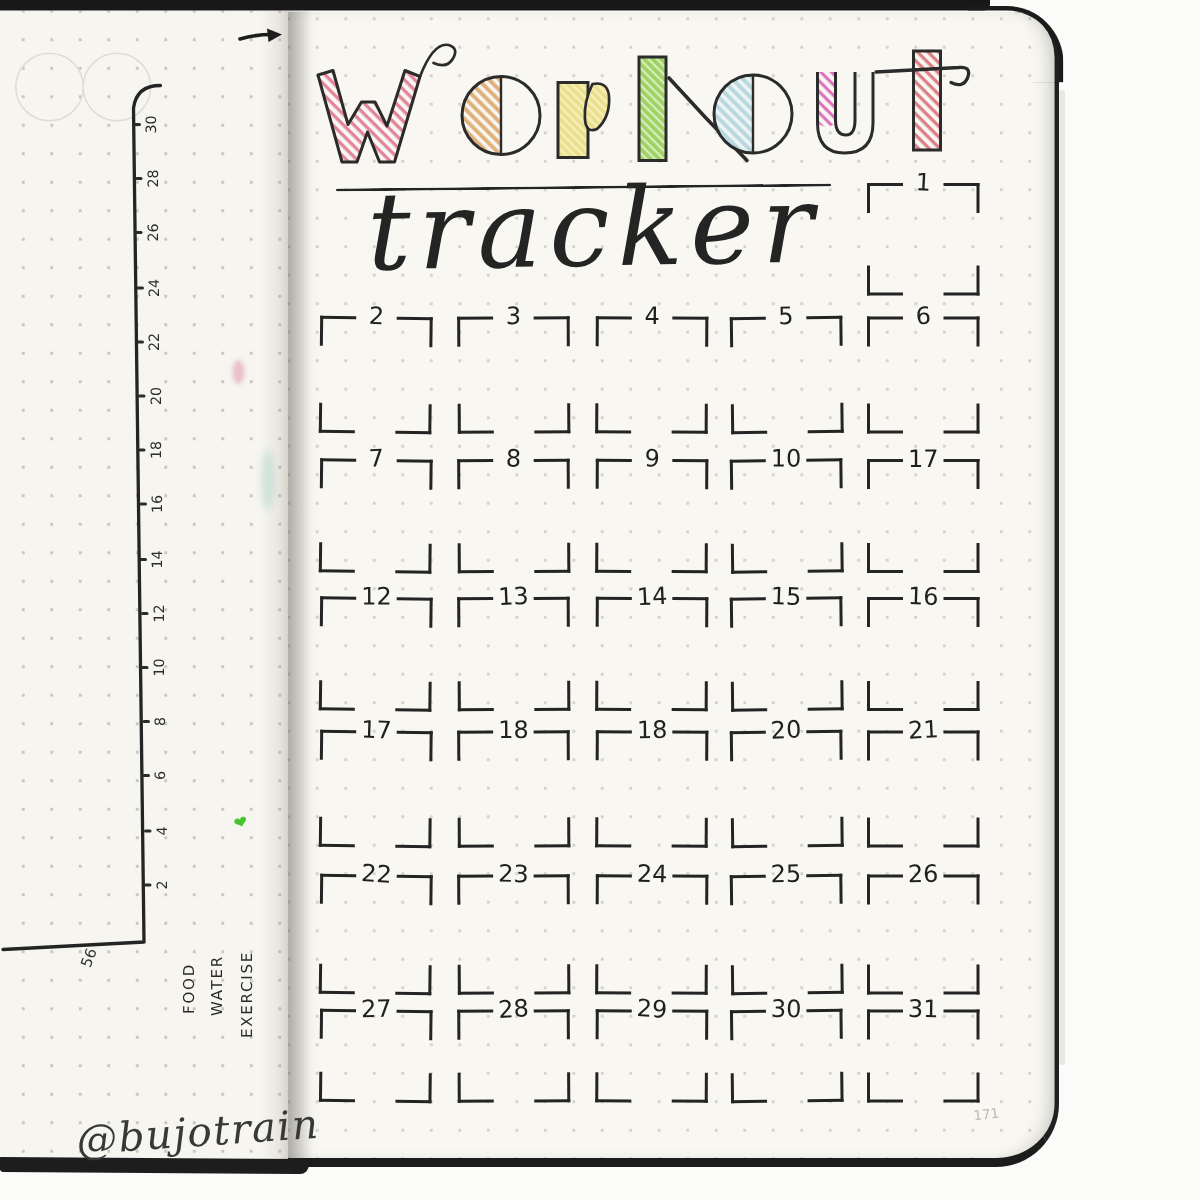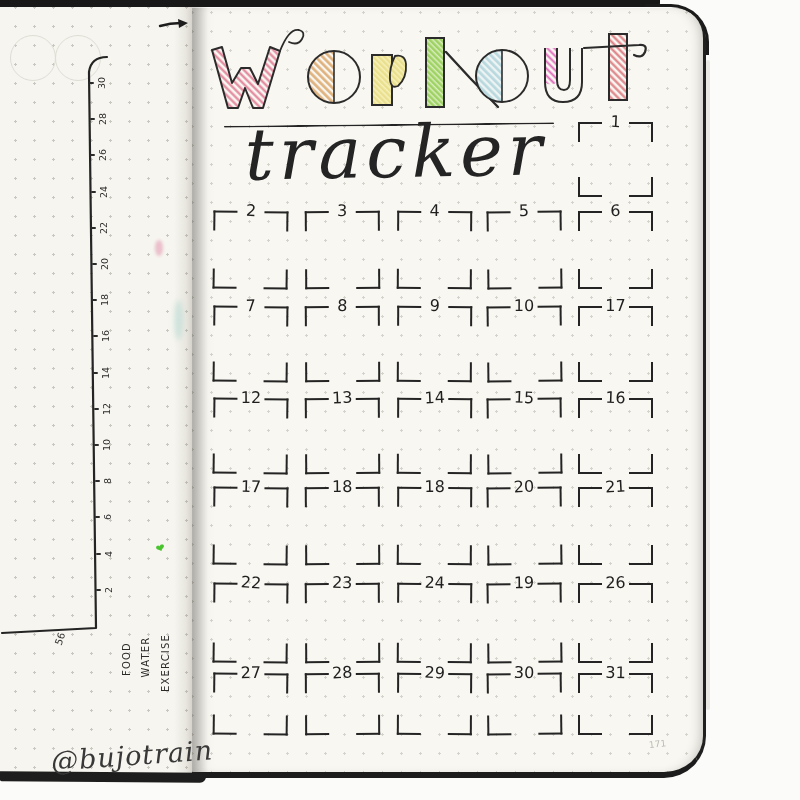--- a/index.html
+++ b/index.html
@@ -360,21 +360,21 @@
         <span class="c tr"></span>
         <span class="c bl"></span>
         <span class="c br"></span>
         <div class="daynum" style="transform: rotate(1deg);">24</div>
       </div>
       <div class="daybox" style="left: 487px; top: 583px; width: 75px; height: 80px; transform: rotate(-0.7deg);">
         <span class="c tl"></span>
         <span class="c tr"></span>
         <span class="c bl"></span>
         <span class="c br"></span>
-        <div class="daynum" style="transform: rotate(0deg);">19</div>
+        <div class="daynum" style="transform: rotate(0deg);">25</div>
       </div>
       <div class="daybox" style="left: 578px; top: 583px; width: 75px; height: 80px; transform: rotate(0deg);">
         <span class="c tl"></span>
         <span class="c tr"></span>
         <span class="c bl"></span>
         <span class="c br"></span>
         <div class="daynum" style="transform: rotate(-1deg);">26</div>
       </div>
       <div class="daybox" style="left: 213px; top: 673px; width: 75px; height: 62px; transform: rotate(0.7deg);">
         <span class="c tl"></span>

